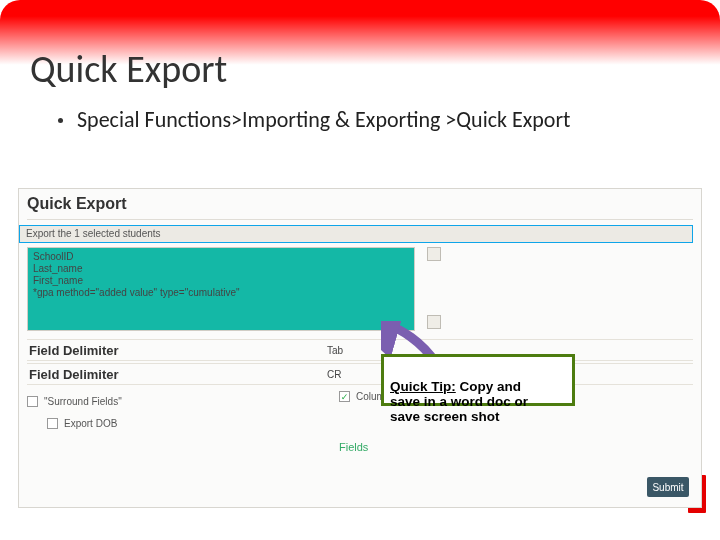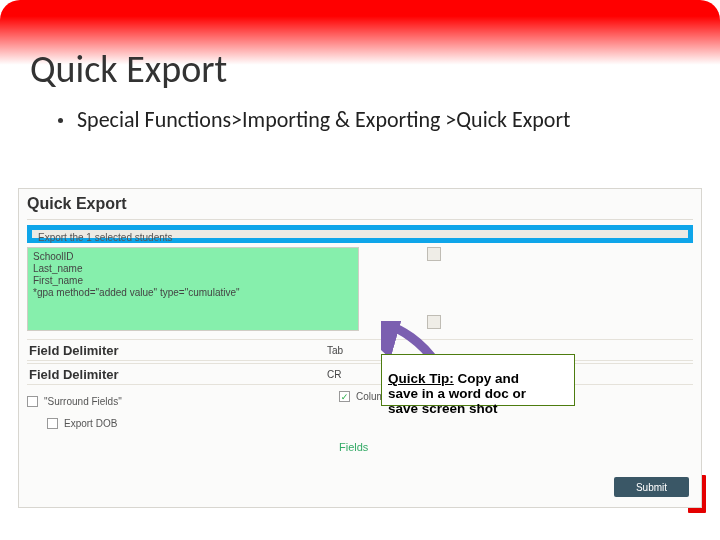--- a/index.html
+++ b/index.html
@@ -22,55 +22,55 @@
     position: absolute; left: 18px; top: 188px; width: 684px; height: 320px;
     border: 1px solid #d8d6d0; background: #fbfbfa;
     font-family: Arial, sans-serif;
   }
   .shot-title {
     position: absolute; left: 8px; top: 6px; font-size: 16px; font-weight: bold; color: #333;
   }
   .hrule { position: absolute; left: 8px; right: 8px; height: 1px; background: #e0ddd6; }
   .hr1 { top: 30px; }
   .banner {
-    position: absolute; left: 8px; right: 8px; top: 36px; height: 18px;
-    background: #eceae4; border: 5px solid #0ea5e9;
+    position: absolute; left: 0; right: 8px; top: 36px; height: 18px;
+    background: #eceae4; border: 1px solid #0ea5e9;
     font-size: 10px; color: #555; padding-left: 6px; line-height: 16px;
     filter: blur(0.6px);
   }
   .fields-box {
-    position: absolute; left: 8px; top: 58px; width: 332px; height: 84px;
-    border: 1px solid #d0cdc5; background: #86efac; font-size: 10px; color: #444;
+    position: absolute; left: 8px; top: 58px; width: 388px; height: 84px;
+    border: 1px solid #d0cdc5; background: #14b8a6; font-size: 10px; color: #444;
     padding: 3px 5px; line-height: 12px;
     filter: blur(0.7px);
   }
   .scroll-icon { position: absolute; right: 260px; width: 14px; height: 14px; border: 1px solid #bfbcb4; background: #efede7; }
   .si1 { top: 58px; } .si2 { top: 126px; }
   .row { position: absolute; left: 8px; right: 8px; height: 22px; border-top: 1px solid #e5e2da; border-bottom: 1px solid #e5e2da; display: flex; align-items: center; }
   .r1 { top: 150px; } .r2 { top: 174px; }
   .row-label { width: 300px; font-size: 13px; font-weight: bold; color: #333; padding-left: 2px; filter: blur(0.5px);}
   .row-val { width: 50px; font-size: 10px; color: #444; filter: blur(0.5px);}
   .chk-row { position: absolute; left: 8px; height: 20px; display: flex; align-items: center; font-size: 10px; color: #555; filter: blur(0.6px);}
   .cr1 { top: 202px; } .cr2 { top: 224px; margin-left: 20px; }
   .chk { width: 11px; height: 11px; border: 1px solid #999; background: #fff; margin-right: 6px; display:flex; align-items:center; justify-content:center; font-size:9px; color:#2a4; }
   .chk-col { position: absolute; left: 320px; top: 202px; display:flex; align-items:center; font-size:10px; color:#555; filter: blur(0.6px);}
   .fields-link { position: absolute; left: 320px; top: 252px; font-size: 11px; color: #3a6; filter: blur(0.5px);}
   .submit {
-    position: absolute; right: 12px; bottom: 10px; width: 75px; height: 20px;
+    position: absolute; right: 12px; bottom: 10px; width: 42px; height: 20px;
     background: #3a5766; color: #fff; font-size: 10px; display:flex; align-items:center; justify-content:center;
     border-radius: 2px;
   }
   
   .arrow { position: absolute; left: 362px; top: 132px; width: 70px; height: 46px; pointer-events: none; }
   
   .tip {
     position: absolute; left: 362px; top: 165px; width: 194px; height: 52px;
-    background: #fff; border: 1px solid #4d7c0f;
+    background: #fff; border: 3px solid #4d7c0f;
     font-family: Arial, sans-serif; font-size: 13.5px; font-weight: bold; color: #000;
-    padding: 16px 6px; line-height: 15px; z-index: 5;
+    padding: 22px 6px; line-height: 15px; z-index: 5;
   }
   .tip u { text-decoration: underline; }
   
   .accent { position: absolute; right: 14px; bottom: 27px; width: 18px; height: 38px; background: #e40000; border-radius: 1px; z-index: 0;}
 </style>
 </head>
 <body>
 
 <div class="slide">
 

